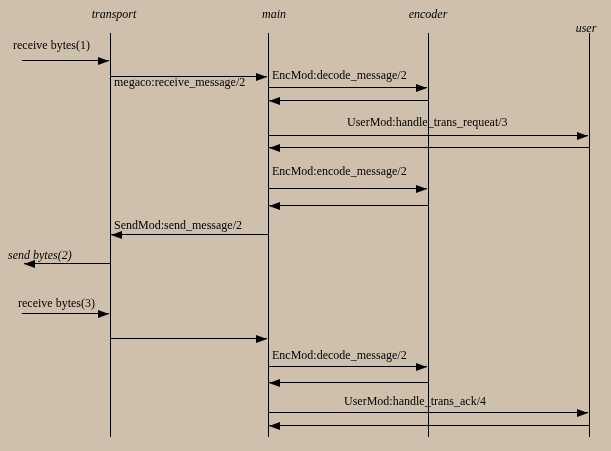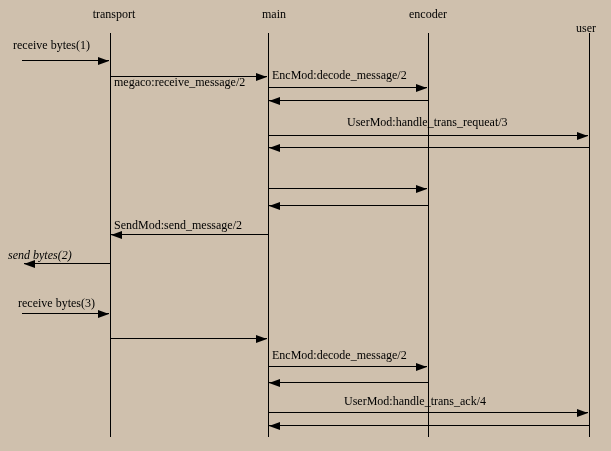--- a/index.html
+++ b/index.html
@@ -10,20 +10,21 @@
     background: #cfc0ad;
     font-family: "Liberation Serif", "DejaVu Serif", serif;
     font-size: 12px;
     color: #000;
     overflow: hidden;
   }
   .actor-label {
     position: absolute;
     transform: translateX(-50%);
     white-space: nowrap;
+    font-style: italic;
   }
   .lifeline {
     position: absolute;
     width: 1px;
     background: #000;
   }
   .msg-line {
     position: absolute;
     height: 1px;
     background: #000;
@@ -65,20 +66,21 @@
     <div class="msg-label" style="left: 272px; top: 68px;">EncMod:decode_message/2</div>
     <div class="msg-line" style="left: 269px; top: 100px; width: 159px; background: rgb(0, 0, 0);"></div>
     <div class="arrow left" style="left: 269px; top: 96.5px; border-right-color: rgb(0, 0, 0);"></div>
     <div class="msg-line" style="left: 268px; top: 135px; width: 320px; background: rgb(0, 0, 0);"></div>
     <div class="arrow right" style="left: 577px; top: 131.5px; border-left-color: rgb(0, 0, 0);"></div>
     <div class="msg-label" style="left: 347px; top: 115px;">UserMod:handle_trans_requeat/3</div>
     <div class="msg-line" style="left: 269px; top: 147px; width: 320px; background: rgb(0, 0, 0);"></div>
     <div class="arrow left" style="left: 269px; top: 143.5px; border-right-color: rgb(0, 0, 0);"></div>
     <div class="msg-line" style="left: 268px; top: 188px; width: 159px; background: rgb(0, 0, 0);"></div>
     <div class="arrow right" style="left: 416px; top: 184.5px; border-left-color: rgb(0, 0, 0);"></div>
+    <div class="msg-label" style="left: 272px; top: 164px;">EncMod:encode_message/2</div>
     <div class="msg-line" style="left: 269px; top: 205px; width: 159px; background: rgb(0, 0, 0);"></div>
     <div class="arrow left" style="left: 269px; top: 201.5px; border-right-color: rgb(0, 0, 0);"></div>
     <div class="msg-line" style="left: 111px; top: 234px; width: 157px; background: rgb(0, 0, 0);"></div>
     <div class="arrow left" style="left: 111px; top: 230.5px; border-right-color: rgb(0, 0, 0);"></div>
     <div class="msg-label" style="left: 114px; top: 218px; text-align: right;">SendMod:send_message/2</div>
     <div class="msg-line" style="left: 24px; top: 263px; width: 86px; background: rgb(0, 0, 0);"></div>
     <div class="arrow left" style="left: 24px; top: 259.5px; border-right-color: rgb(0, 0, 0);"></div>
     <div class="msg-label" style="left: 8px; top: 248px; font-style: italic;">send bytes(2)</div>
     <div class="msg-line" style="left: 22px; top: 313px; width: 87px; background: rgb(0, 0, 0);"></div>
     <div class="arrow right" style="left: 98px; top: 309.5px; border-left-color: rgb(0, 0, 0);"></div>

